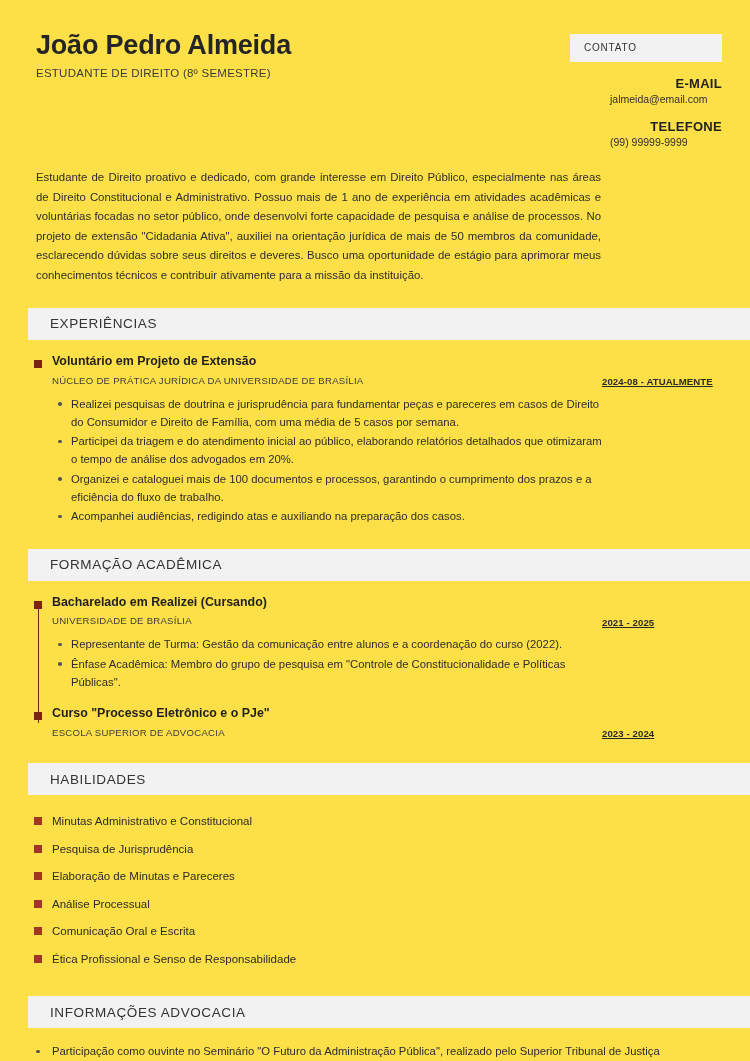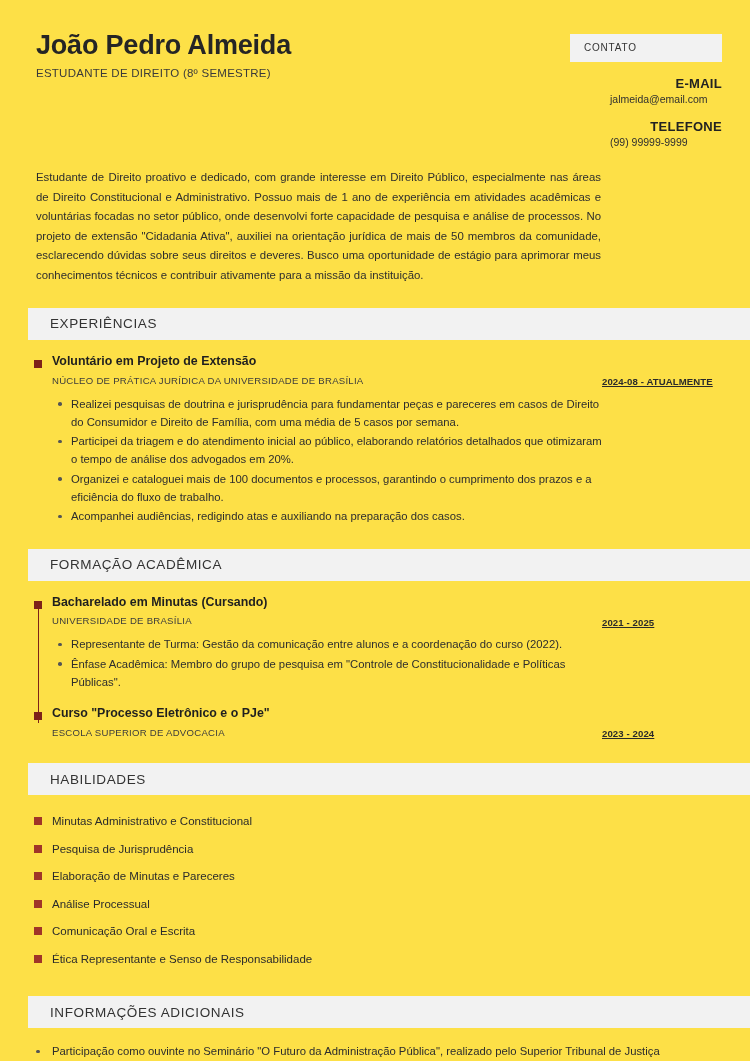--- a/index.html
+++ b/index.html
@@ -264,21 +264,21 @@
   </div>
 
   <div style="margin-top:22px;">
     <div class="section-bar offset">FORMAÇÃO ACADÊMICA</div>
     <div class="edu-wrap" style="margin-top:14px;">
       <span class="edu-line"></span>
 
       <div class="entry">
         <span class="marker-sq"></span>
         <div class="entry-main">
-          <div class="entry-title">Bacharelado em Minutas (Cursando)</div>
+          <div class="entry-title">Bacharelado em Realizei (Cursando)</div>
           <div class="entry-org">UNIVERSIDADE DE BRASÍLIA</div>
           <ul class="dots">
             <li>Representante de Turma: Gestão da comunicação entre alunos e a coordenação do curso (2022).</li>
             <li>Ênfase Acadêmica: Membro do grupo de pesquisa em "Controle de Constitucionalidade e Políticas Públicas".</li>
           </ul>
         </div>
         <div class="entry-date">2021  - 2025</div>
       </div>
 
       <div class="entry" style="margin-top:14px;">
@@ -294,25 +294,25 @@
   </div>
 
   <div style="margin-top:24px;">
     <div class="section-bar offset">HABILIDADES</div>
     <ul class="skills" style="margin-top:12px;">
       <li>Minutas Administrativo e Constitucional</li>
       <li>Pesquisa de Jurisprudência</li>
       <li>Elaboração de Minutas e Pareceres</li>
       <li>Análise Processual</li>
       <li>Comunicação Oral e Escrita</li>
-      <li>Ética Representante e Senso de Responsabilidade</li>
+      <li>Ética Profissional e Senso de Responsabilidade</li>
     </ul>
   </div>
 
   <div style="margin-top:24px;">
-    <div class="section-bar offset">INFORMAÇÕES ADICIONAIS</div>
+    <div class="section-bar offset">INFORMAÇÕES ADVOCACIA</div>
     <ul class="add-list" style="margin-top:14px;">
       <li>Participação como ouvinte no Seminário "O Futuro da Administração Pública", realizado pelo Superior Tribunal de Justiça (2024)</li>
 
     </ul>
   </div>
 
 </div>
 
 </body></html>

